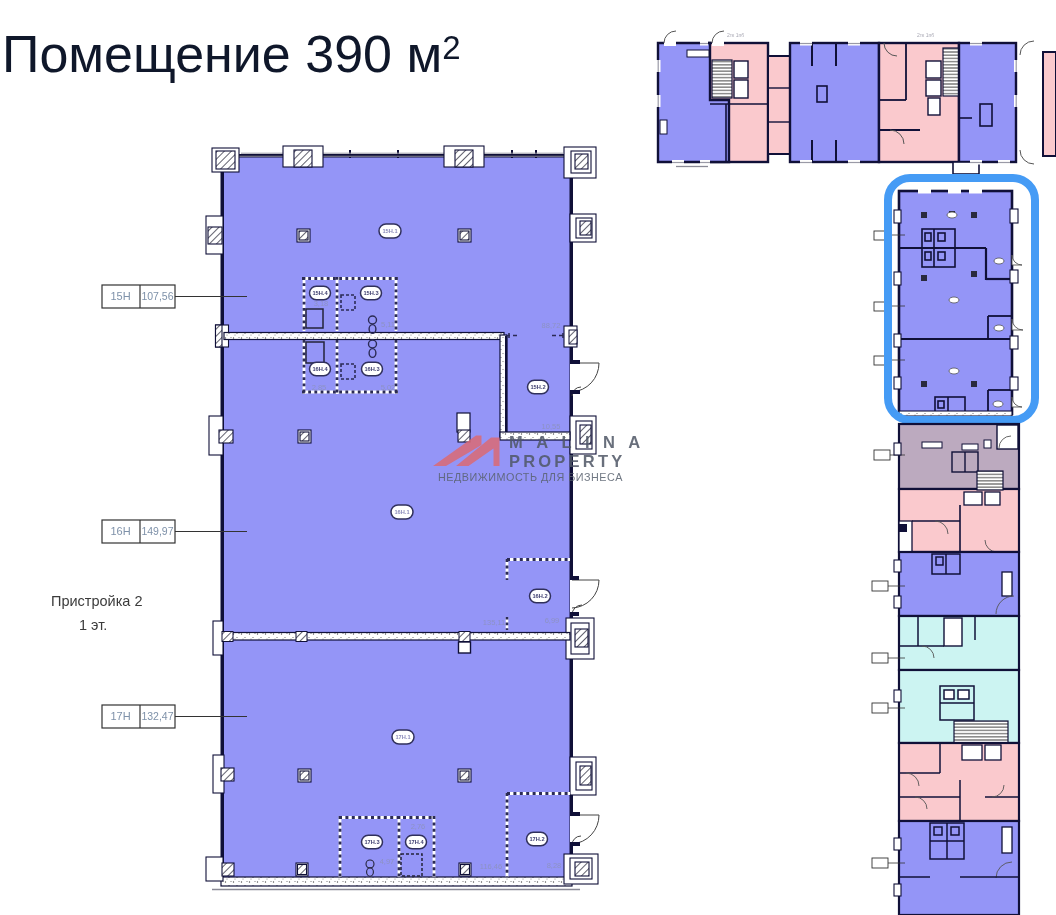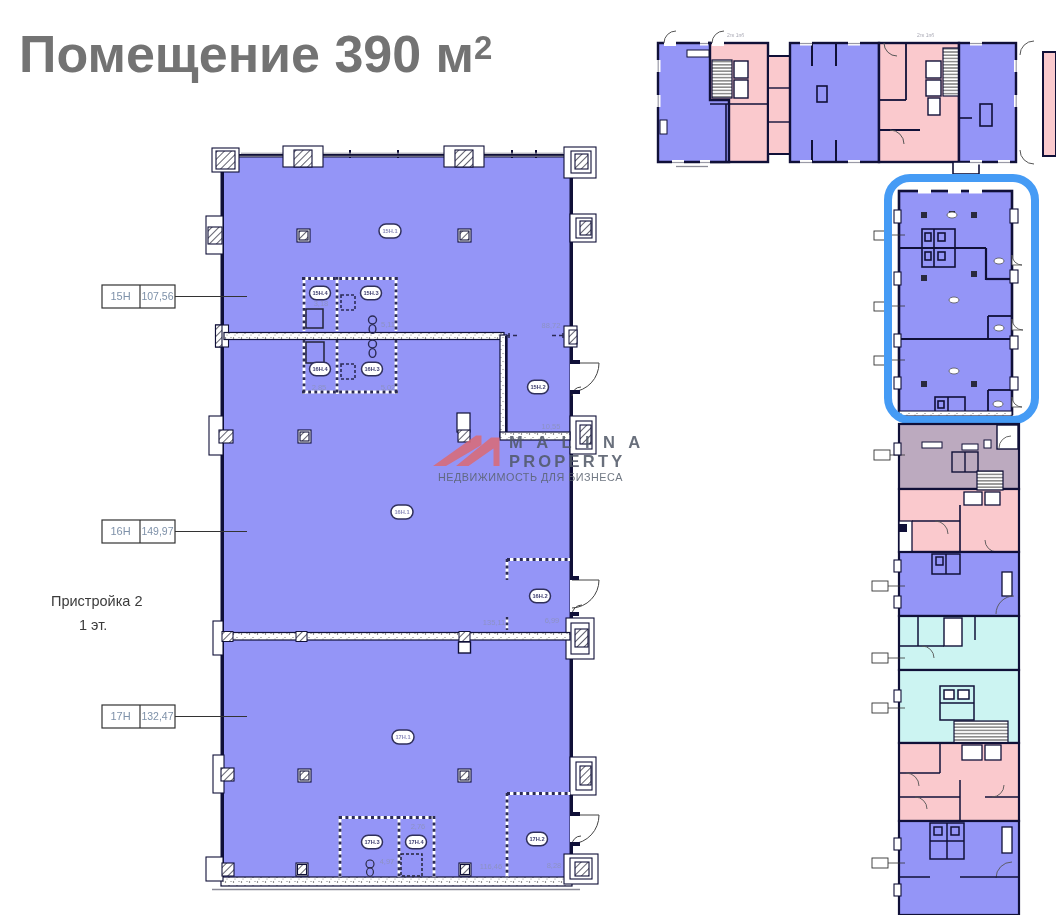--- a/index.html
+++ b/index.html
@@ -1,15 +1,15 @@
 <!DOCTYPE html>
 <html><head><meta charset="utf-8"><style>
 html,body{margin:0;padding:0;background:#ffffff;width:1056px;height:915px;overflow:hidden;position:relative}
 body{font-family:"Liberation Sans",sans-serif}
-.title{position:absolute;left:19px;top:24px;font-size:52px;font-weight:bold;color:#737373}
+.title{position:absolute;left:2px;top:24px;font-size:52px;font-weight:normal;color:#0f172a}
 .title .sup{font-size:33px;vertical-align:13px}
 svg{position:absolute;left:0;top:0}
 </style></head>
 <body>
 
 <div class="title">Помещение 390 м<span class="sup">2</span></div>
 <svg width="1056" height="915" viewBox="0 0 1056 915" xmlns="http://www.w3.org/2000/svg">
 <defs>
 <pattern id="hatch" width="5" height="5" patternUnits="userSpaceOnUse" patternTransform="rotate(45)">
   <rect width="5" height="5" fill="#ffffff"></rect>

